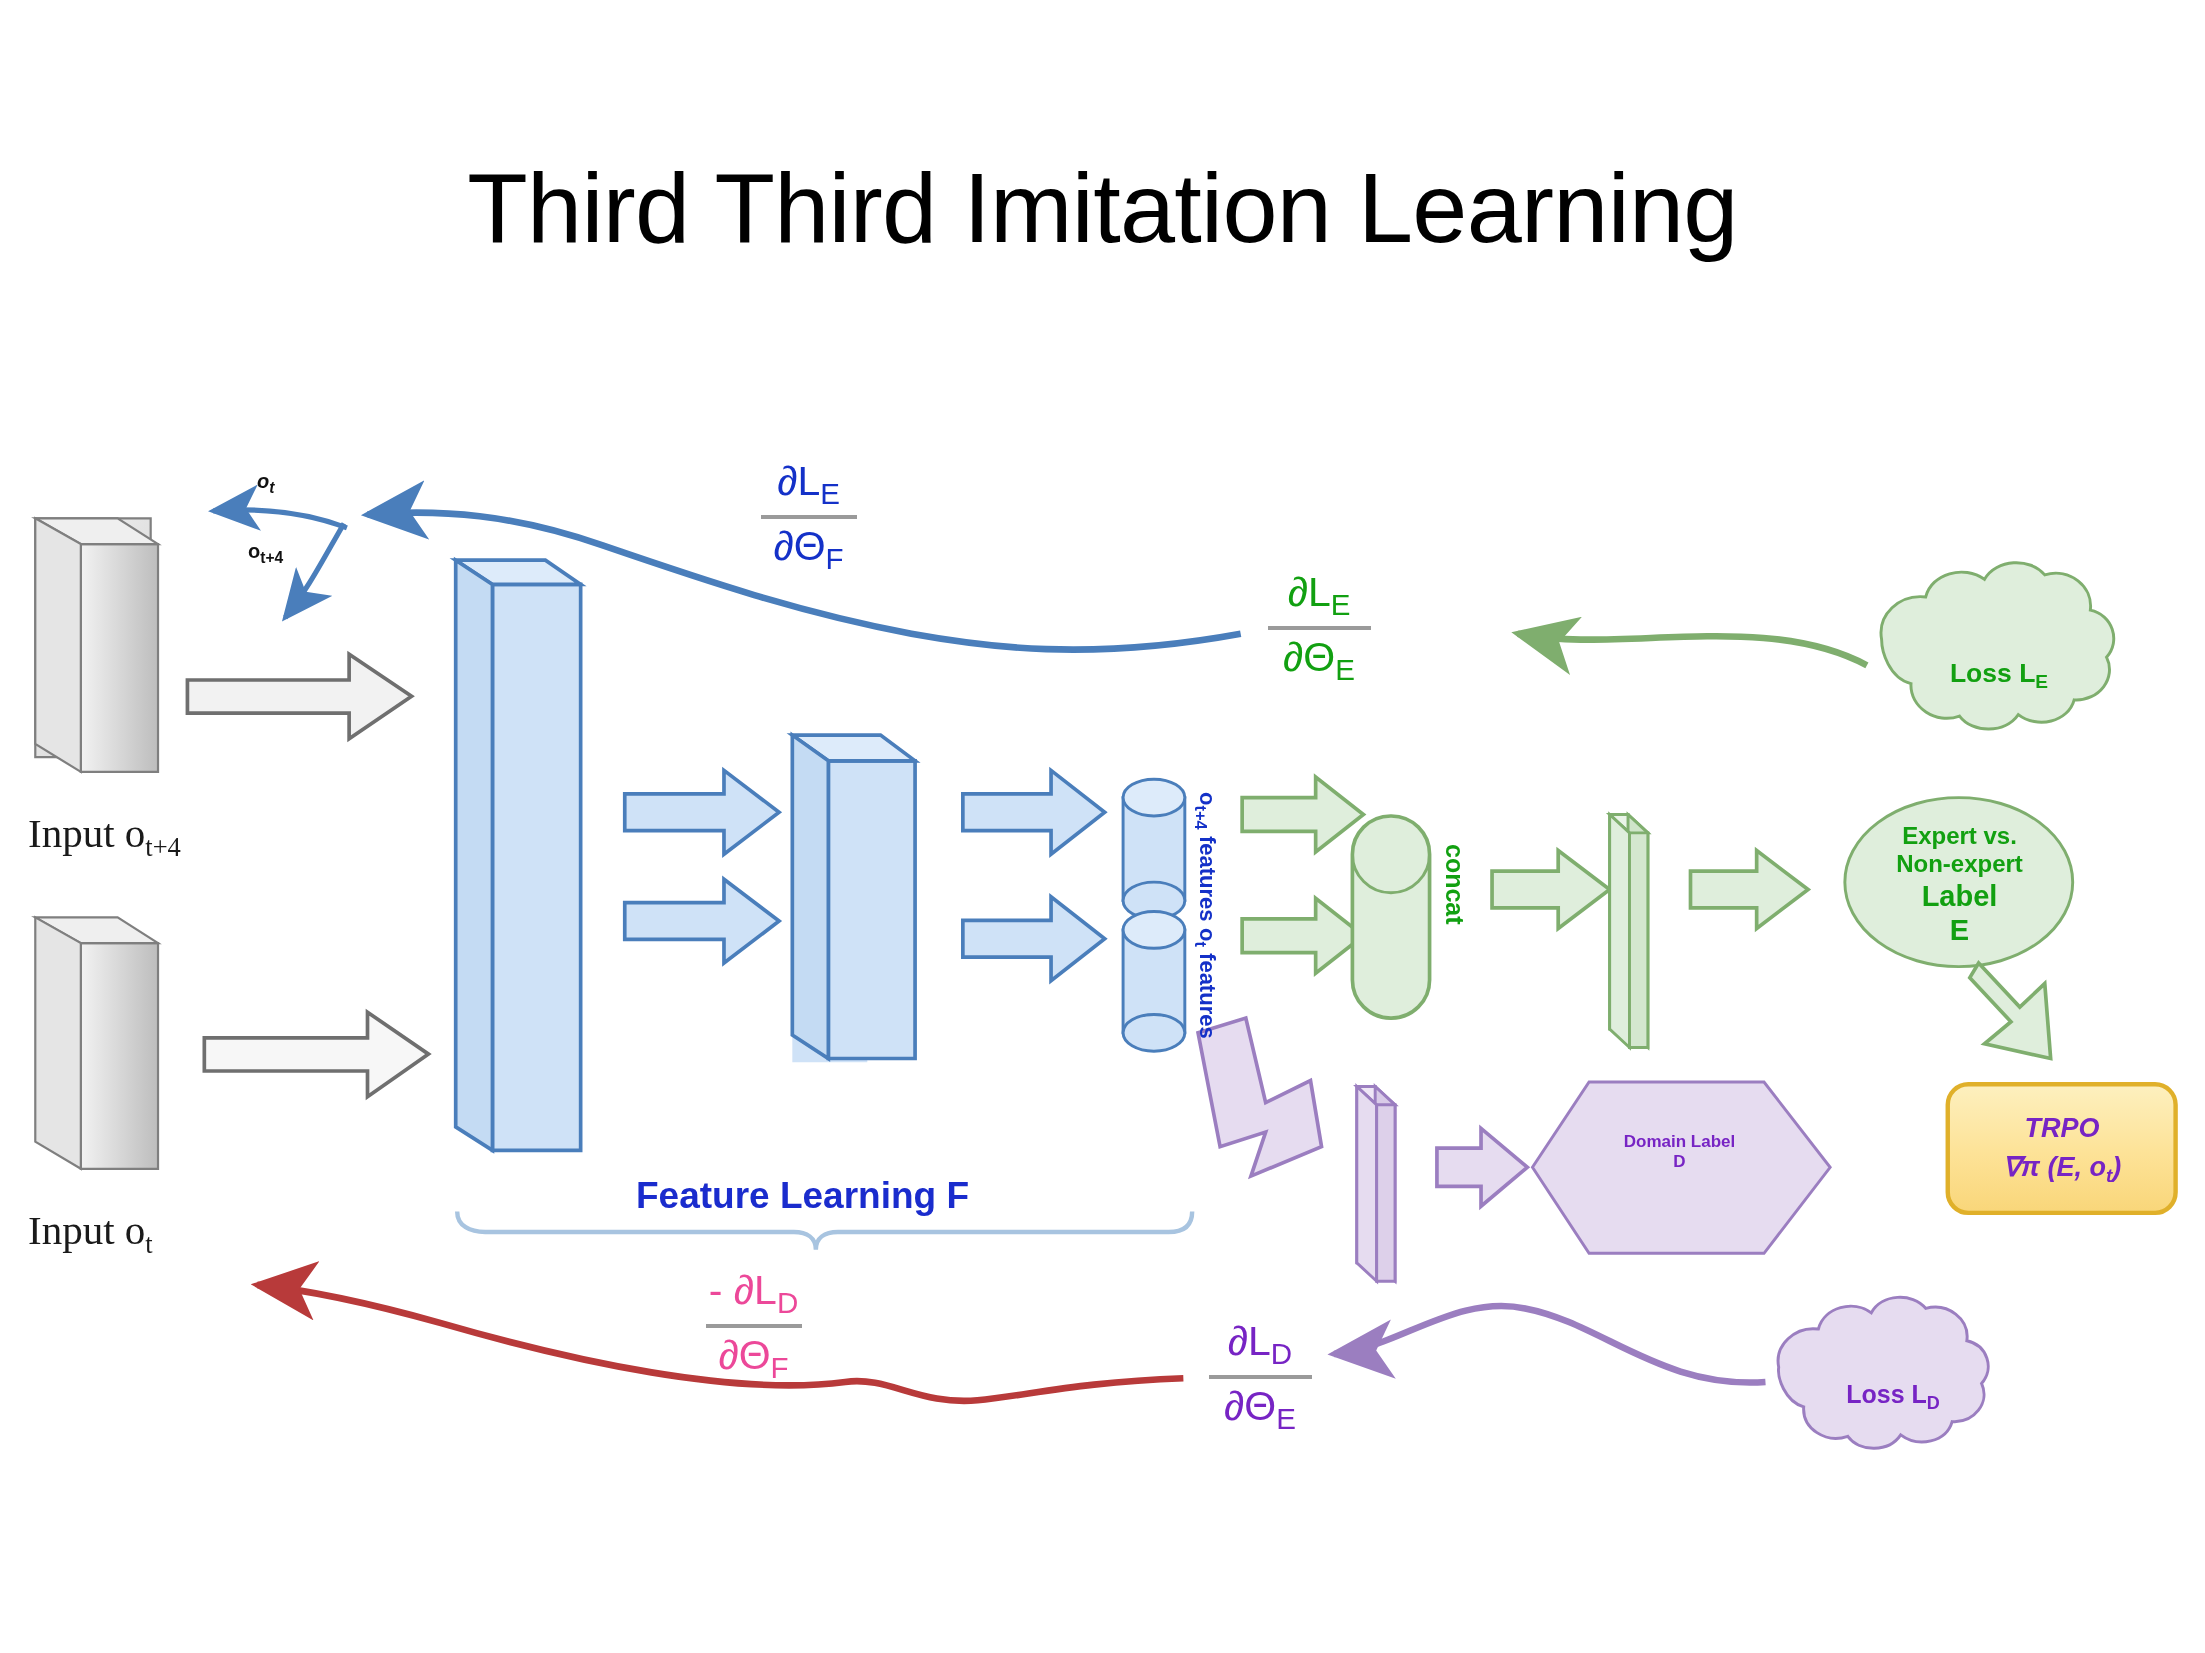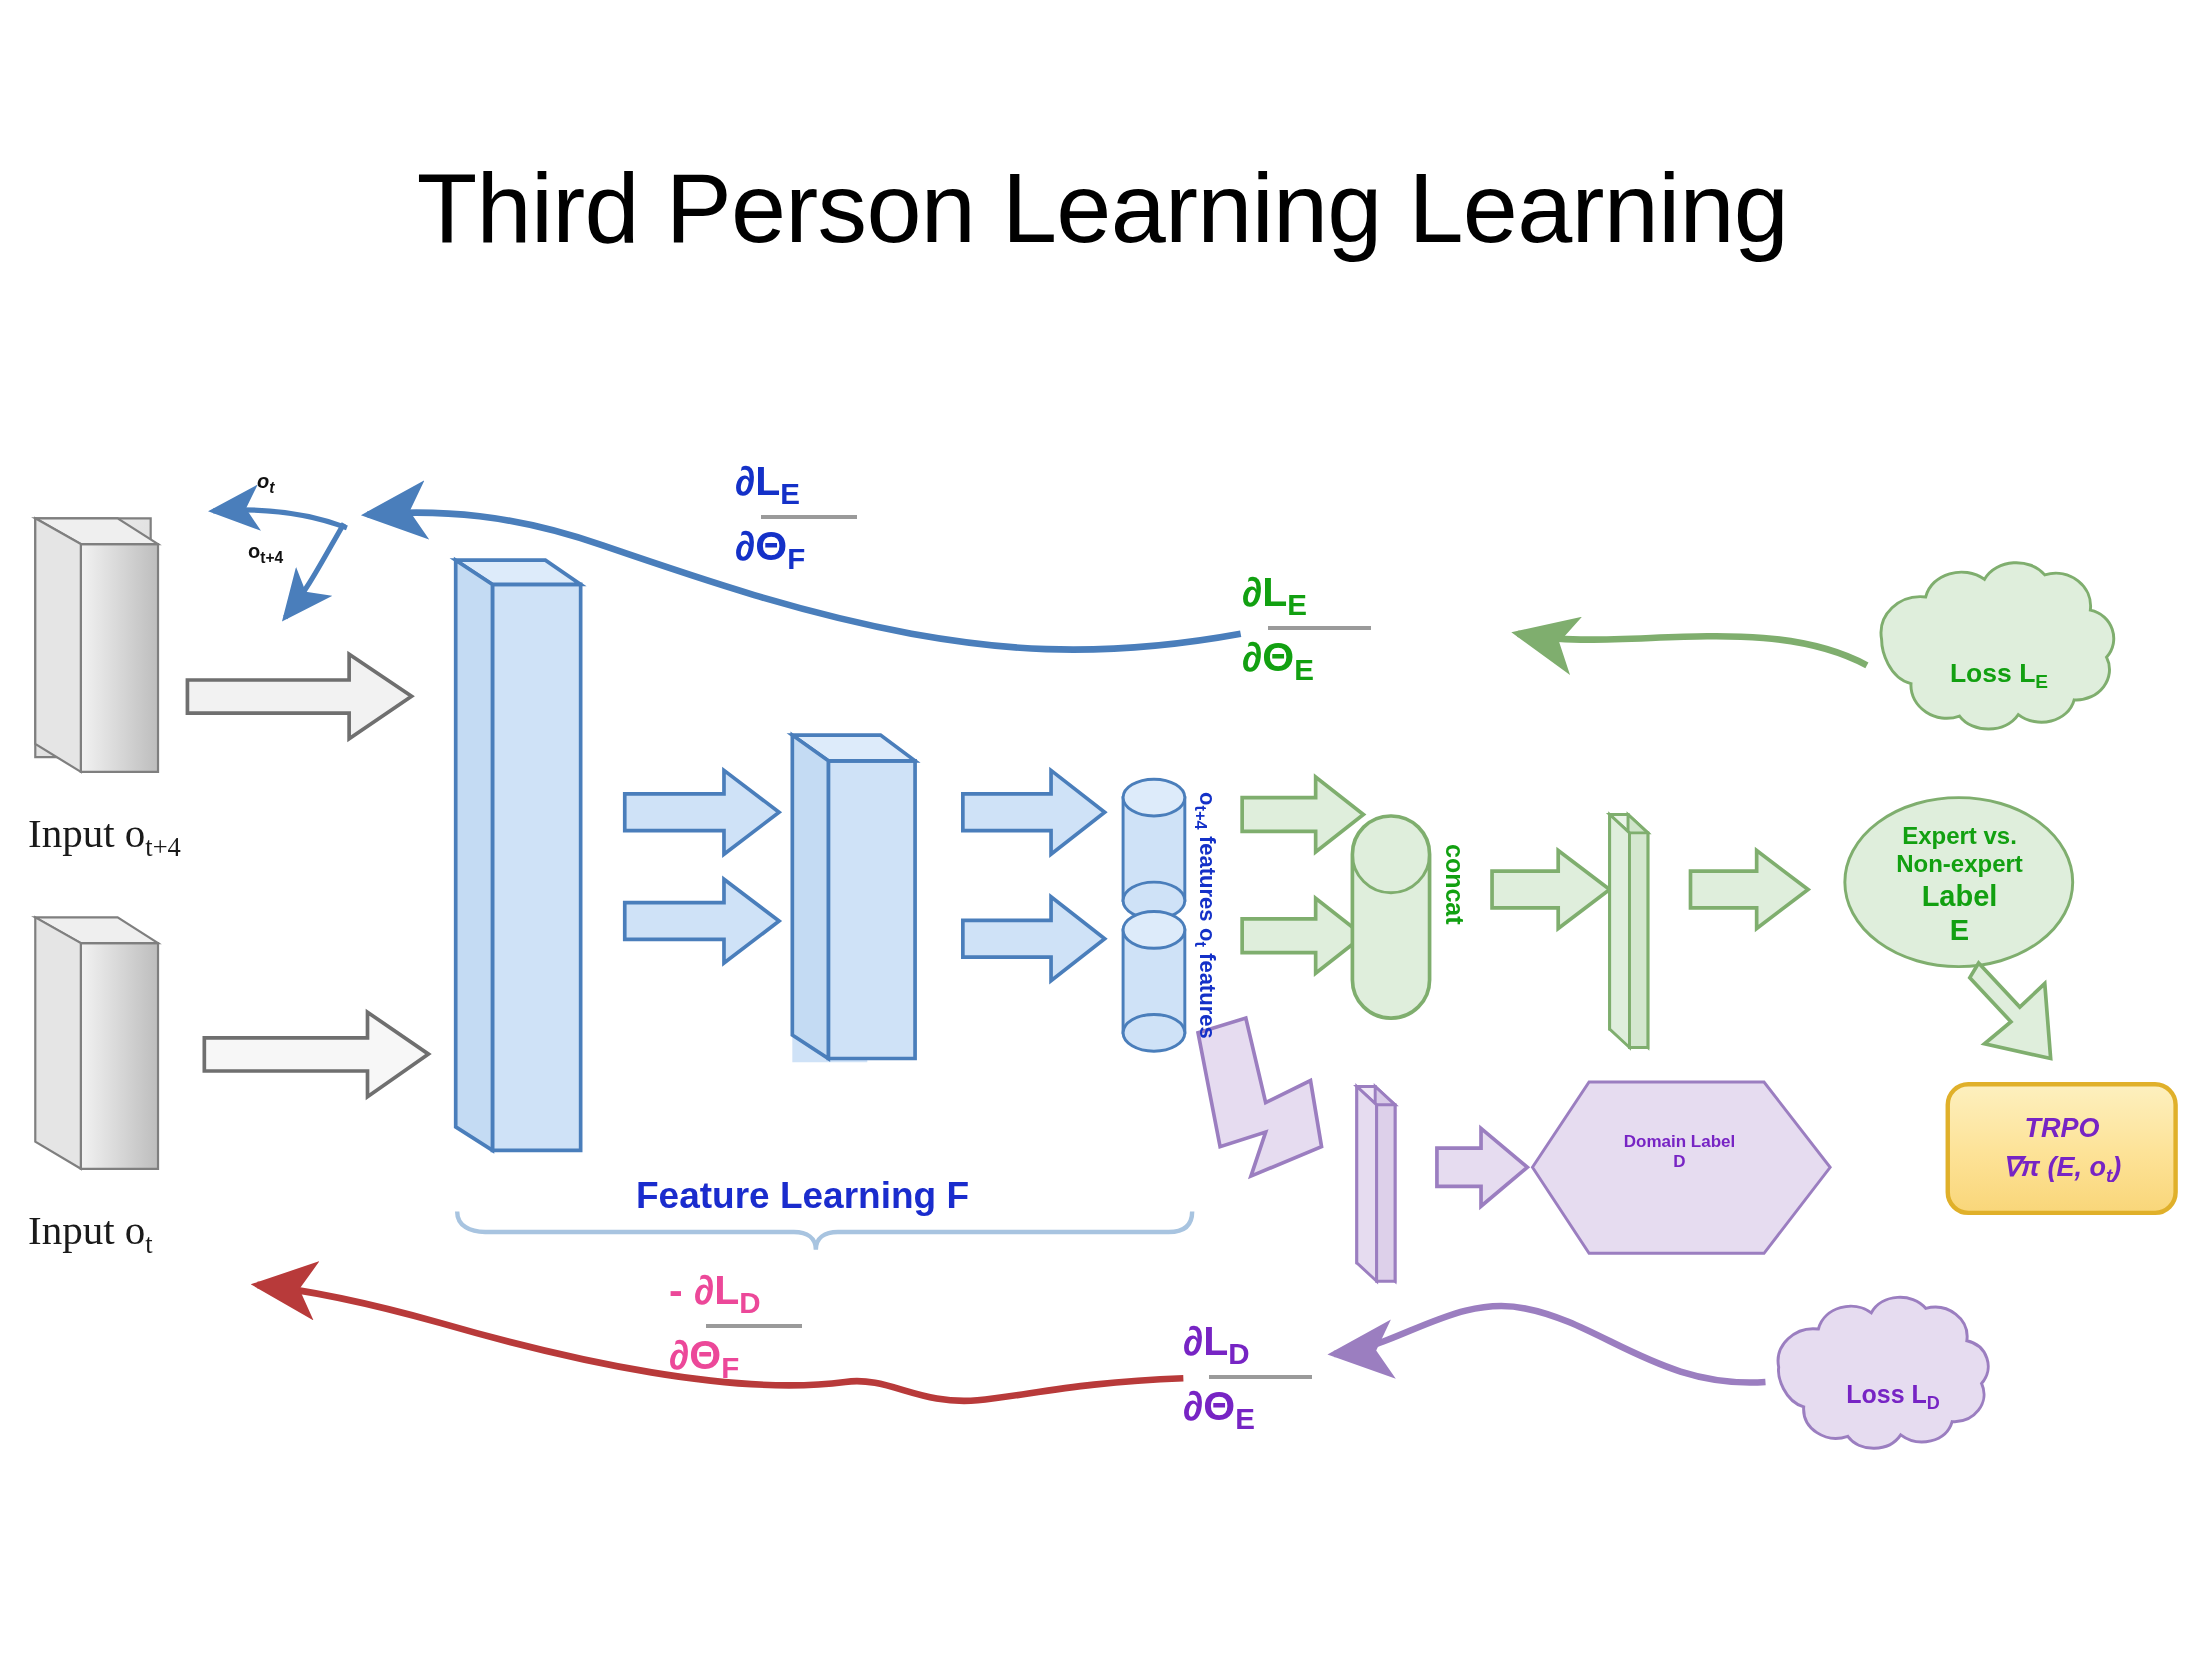--- a/index.html
+++ b/index.html
@@ -50,22 +50,22 @@
   }
   .input-label {
     font-size: 41px;
     color: #1a1a1a;
     font-weight: 400;
   }
   .input-label sub { font-size: 26.5px; }
 
   .frac {
     position: absolute;
-    text-align: left;
-    font-weight: bold;
+    text-align: center;
+    font-weight: normal;
     font-family: "Liberation Sans", sans-serif;
     line-height: 1.08;
   }
   .frac .num, .frac .den { display:block; white-space: nowrap; }
   .frac .bar {
     display: block;
     height: 3.7px;
     background: #9a9a9a;
     margin: 5.1px auto 5.1px auto;
   }
@@ -115,21 +115,21 @@
     font-weight: bold;
     color: #111;
   }
   .tiny-arrow-label sub { font-size: 0.78em; }
 </style>
 </head>
 <body>
 
 <div id="slide">
 
-  <div id="title">Third Person Learning Learning</div>
+  <div id="title">Third Third Imitation Learning</div>
 
   <svg class="layer" viewBox="0 0 3000 2250">
     <defs>
       <linearGradient id="grayGrad" x1="0" y1="0" x2="1" y2="0">
         <stop offset="0%" stop-color="#f2f2f2"></stop>
         <stop offset="100%" stop-color="#bdbdbd"></stop>
       </linearGradient>
       <linearGradient id="grayGradTop" x1="0" y1="0" x2="1" y2="1">
         <stop offset="0%" stop-color="#f7f7f7"></stop>
         <stop offset="100%" stop-color="#cfcfcf"></stop>

